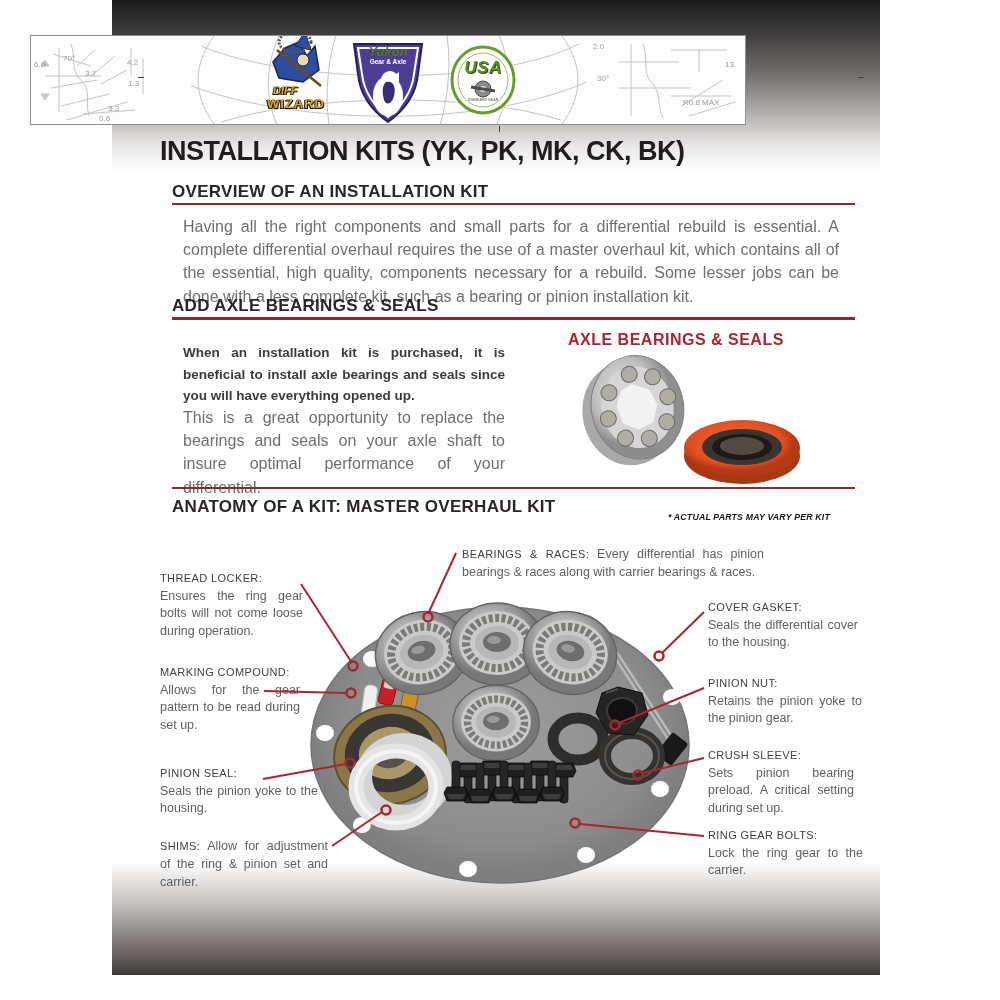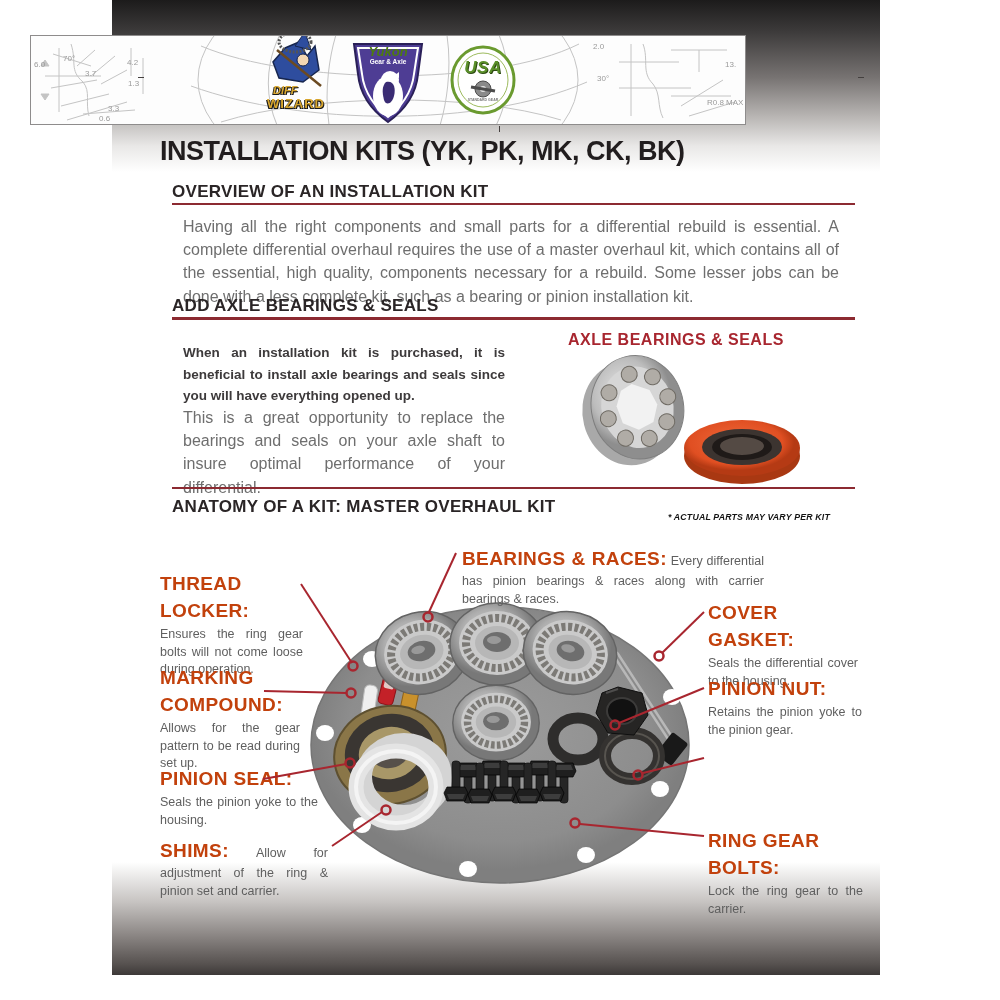--- a/index.html
+++ b/index.html
@@ -23,21 +23,21 @@
   .main-title { position:absolute; left:160px; top:136px; font-size:27px; font-weight:bold; color:#211d1e; letter-spacing:-0.5px; white-space:nowrap; }
   .sec-head { position:absolute; font-size:17px; font-weight:bold; color:#2a2526; letter-spacing:0.3px; white-space:nowrap; }
   .rule { position:absolute; height:2px; background:#8c2a31; }
   .body-text { position:absolute; font-size:16px; color:#6e6e6e; line-height:1.45; text-align:justify; }
   .bold-text { position:absolute; font-size:13.5px; font-weight:bold; color:#3d3a3b; line-height:1.6; text-align:justify; }
   .photo-caption { position:absolute; left:568px; top:331px; font-size:16px; font-weight:bold; color:#a8262f; letter-spacing:0.5px; white-space:nowrap; }
   .vary-note { position:absolute; left:668px; top:511px; font-size:9.5px; font-weight:bold; font-style:italic; color:#141414; letter-spacing:0.2px; white-space:nowrap; transform:scaleX(0.92); transform-origin:left; }
 
   
   .callout { position:absolute; font-size:12.5px; color:#5f5f5f; line-height:1.42; }
-  .callout .c-title { color:#c2410c; font-weight:bold; font-size:19px; letter-spacing:0.4px; }
+  .callout .c-title { color:#404040; font-weight:normal; font-size:11px; letter-spacing:0.4px; }
   .callout.block .c-title { display:block; margin-bottom:1px; }
   .callout.block .c-text { display:block; text-align:justify; }
   .callout.inline { text-align:justify; }
 
   svg.overlay { position:absolute; left:0; top:0; pointer-events:none; }
 </style>
 </head>
 <body>
 
 <div id="canvas">
@@ -102,21 +102,21 @@
     <span class="dim" style="left:3px;top:24px;">6.0</span>
     <span class="dim" style="left:32px;top:18px;">70°</span>
     <span class="dim" style="left:40px;top:33px;padding-left:14px;">3.7</span>
     <span class="dim" style="left:96px;top:22px;">4.2</span>
     <span class="dim" style="left:97px;top:43px;">1.3</span>
     <span class="dim" style="left:77px;top:68px;">3.3</span>
     <span class="dim" style="left:68px;top:78px;">0.6</span>
     <span class="dim" style="left:562px;top:6px;">2.0</span>
     <span class="dim" style="left:566px;top:38px;">30°</span>
     <span class="dim" style="left:694px;top:24px;">13.</span>
-    <span class="dim" style="left:652px;top:62px;margin-left:24px;">R0.8 MAX</span>
+    <span class="dim" style="left:652px;top:62px;">R0.8 MAX</span>
   </div>
   <div class="regmark" style="left:138px;top:77px;width:6px;height:1px;"></div>
   <div class="regmark" style="left:858px;top:77px;width:6px;height:1px;"></div>
   <div class="regmark" style="left:499px;top:126px;width:1px;height:6px;"></div>
 
   <h1 class="main-title">INSTALLATION KITS (YK, PK, MK, CK, BK)</h1>
 
   <h2 class="sec-head" style="left:172px;top:182px;text-align:right;">OVERVIEW OF AN INSTALLATION KIT</h2>
   <div class="rule" style="left:172px;top:203px;width:683px;"></div>
   <p class="body-text" style="left:183px;top:215px;width:656px;">Having all the right components and small parts for a differential rebuild is essential. A complete differential overhaul requires the use of a master overhaul kit, which contains all of the essential, high quality, components necessary for a rebuild. Some lesser jobs can be done with a less complete kit, such as a bearing or pinion installation kit.</p>
@@ -289,20 +289,24 @@
   <div class="callout inline" style="left:462px;top:546px;width:302px;">
     <span class="c-title">BEARINGS &amp; RACES:</span> <span class="c-text">Every differential has pinion bearings &amp; races along with carrier bearings &amp; races.</span>
   </div>
   <div class="callout block" style="left:708px;top:600px;width:150px;">
     <span class="c-title">COVER GASKET:</span>
       <span class="c-text">Seals the differential cover to the housing.</span>
   </div>
   <div class="callout block" style="left:708px;top:676px;width:154px;">
     <span class="c-title">PINION NUT:</span>
       <span class="c-text">Retains the pinion yoke to the pinion gear.</span>
+  </div>
+  <div class="callout block" style="left:708px;top:748px;width:146px;">
+    <span class="c-title">CRUSH SLEEVE:</span>
+      <span class="c-text">Sets pinion bearing preload. A critical setting during set up.</span>
   </div>
   <div class="callout block" style="left:708px;top:828px;width:155px;">
     <span class="c-title">RING GEAR BOLTS:</span>
       <span class="c-text">Lock the ring gear to the carrier.</span>
   </div>
 
   <svg class="overlay" width="1000" height="1000" viewBox="0 0 1000 1000">
     <g stroke="#a8262f" stroke-width="2" fill="none">
       <path d="M301,584 L352,663"></path>
         <circle cx="353" cy="666" r="4.5" stroke-width="2.5"></circle>

